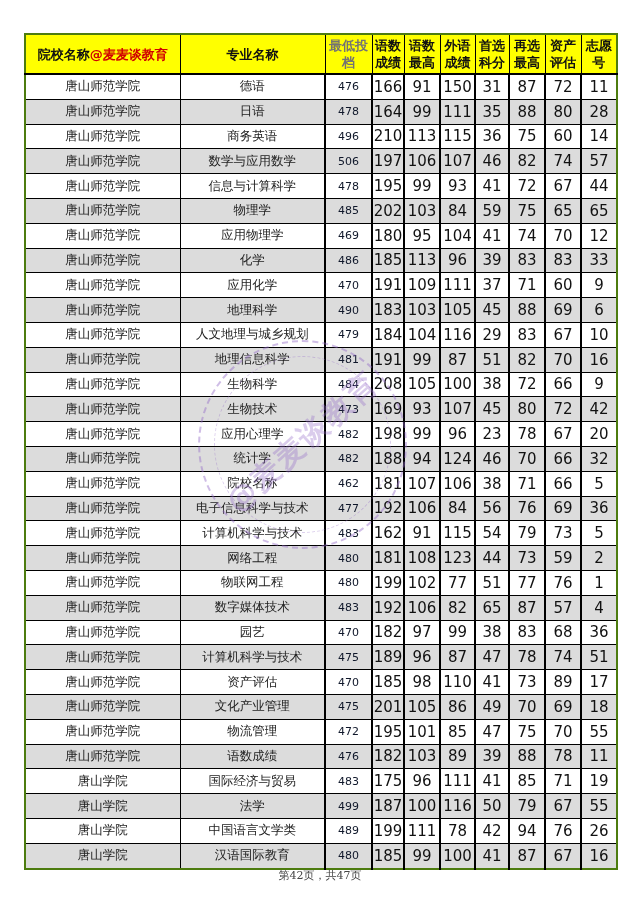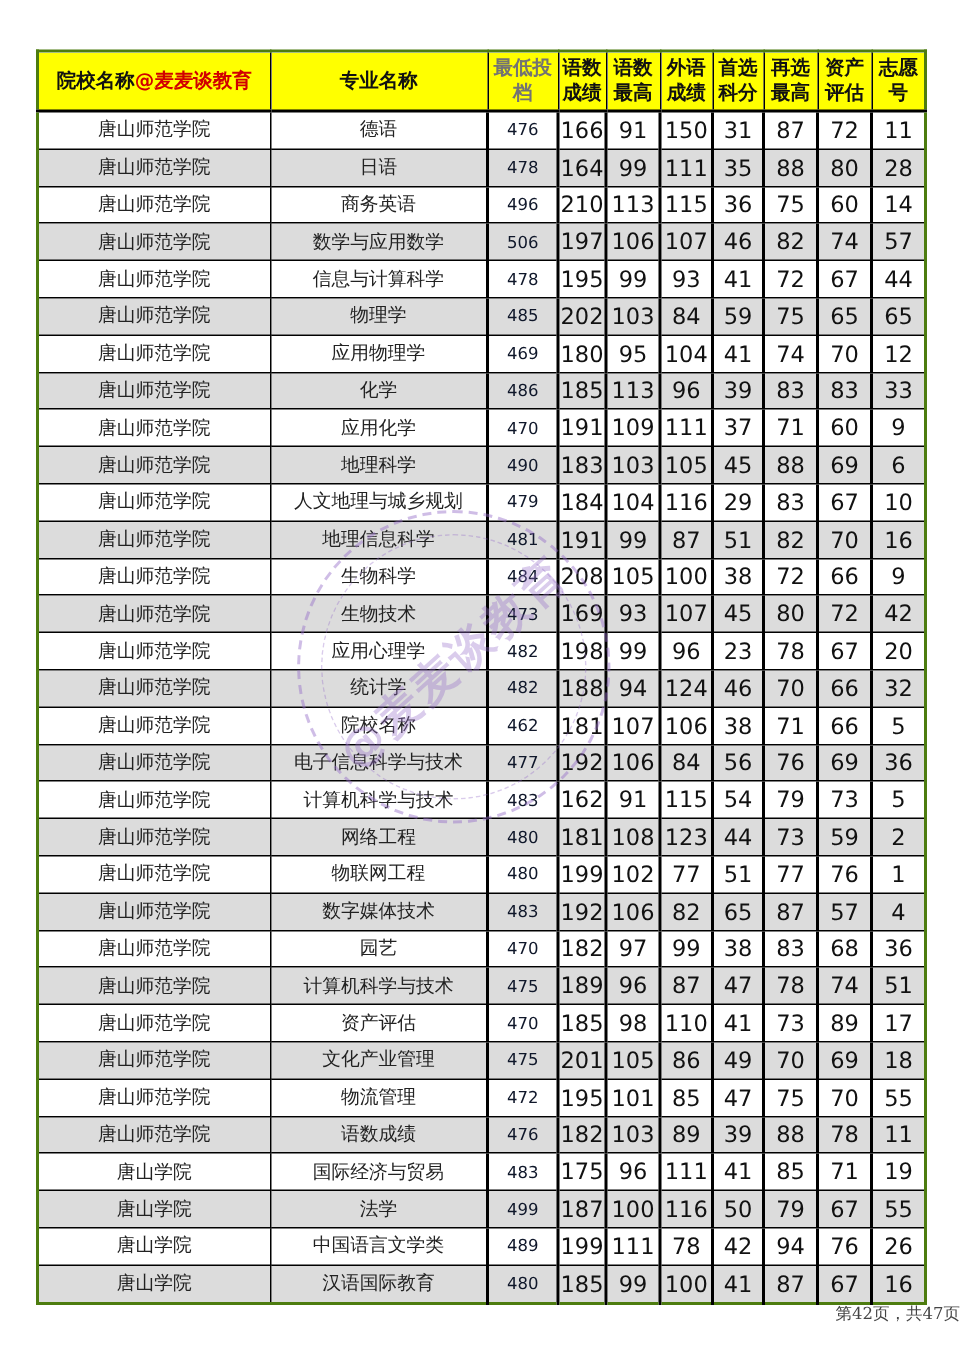--- a/index.html
+++ b/index.html
@@ -25,21 +25,21 @@
   .score-table tbody td { height: 23.8px; font-size: 14.5px; color: #111; }
   .score-table tbody td.school, .score-table tbody td.major { font-size: 12.5px; color: #222; }
   .score-table tbody td.low { color: #0f172a; font-size: 11px; }
   .score-table tbody td.num { font-size: 15px; }
   .score-table tbody tr.alt td { background: #dcdcdc; }
   .score-table tbody td.num, .score-table tbody td.low { border-left: 2px solid #000; }
   .score-table tbody tr td { background: #ffffff; }
   .score-table tbody tr.alt td { background: #dcdcdc; }
 
   .footer {
-    position: absolute; top: 868px; left: 0; width: 640px; text-align: right;
+    position: absolute; top: 868px; left: 0; width: 640px; text-align: center;
     font-family: "DejaVu Serif", "Liberation Serif", serif; font-size: 11px; color: #444;
   }
   .watermark {
     position: absolute; left: 198px; top: 340px; width: 205px; height: 205px;
     border: 2px dashed rgba(150, 110, 200, 0.45); border-radius: 50%;
     pointer-events: none;
   }
   .watermark .inner-ring {
     position: absolute; left: 14px; top: 14px; right: 14px; bottom: 14px;
     border: 1px dashed rgba(150, 110, 200, 0.35); border-radius: 50%;

